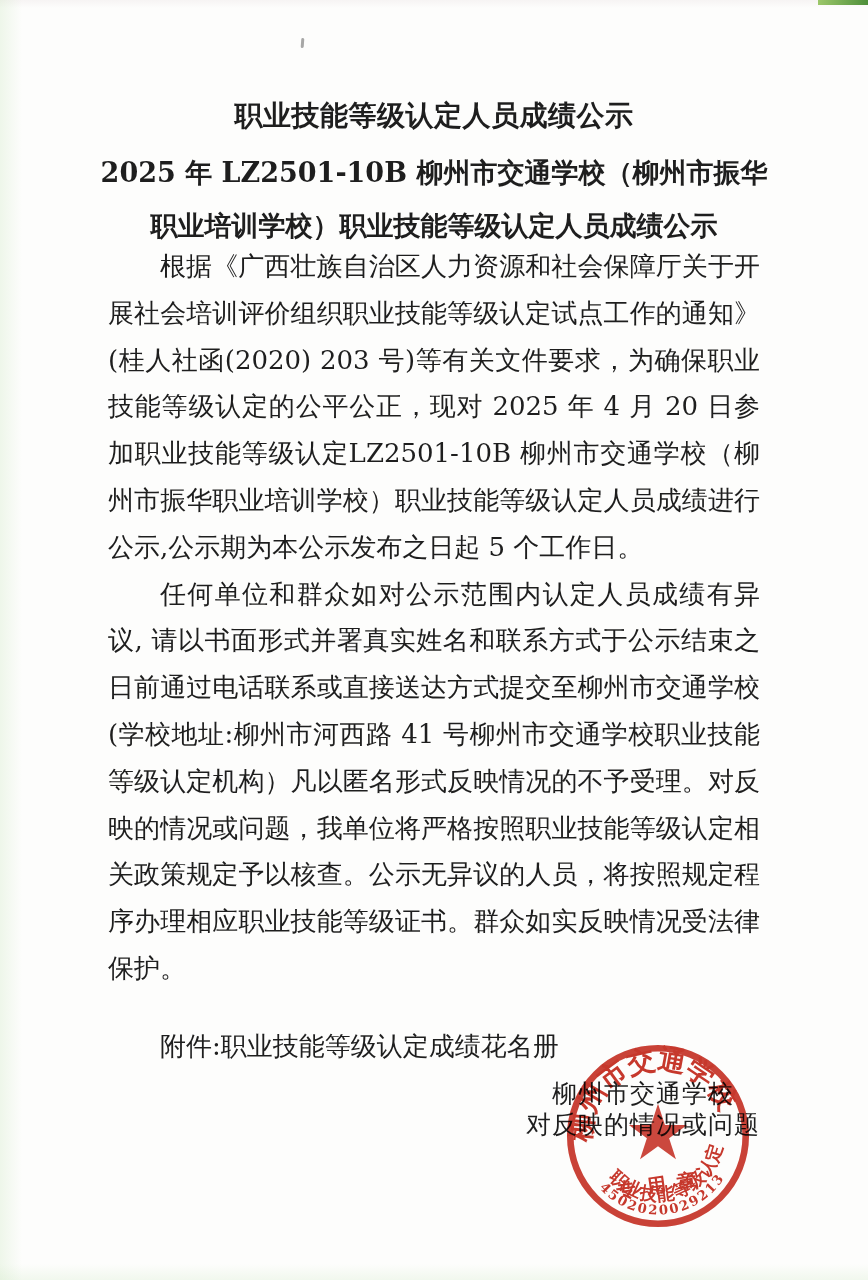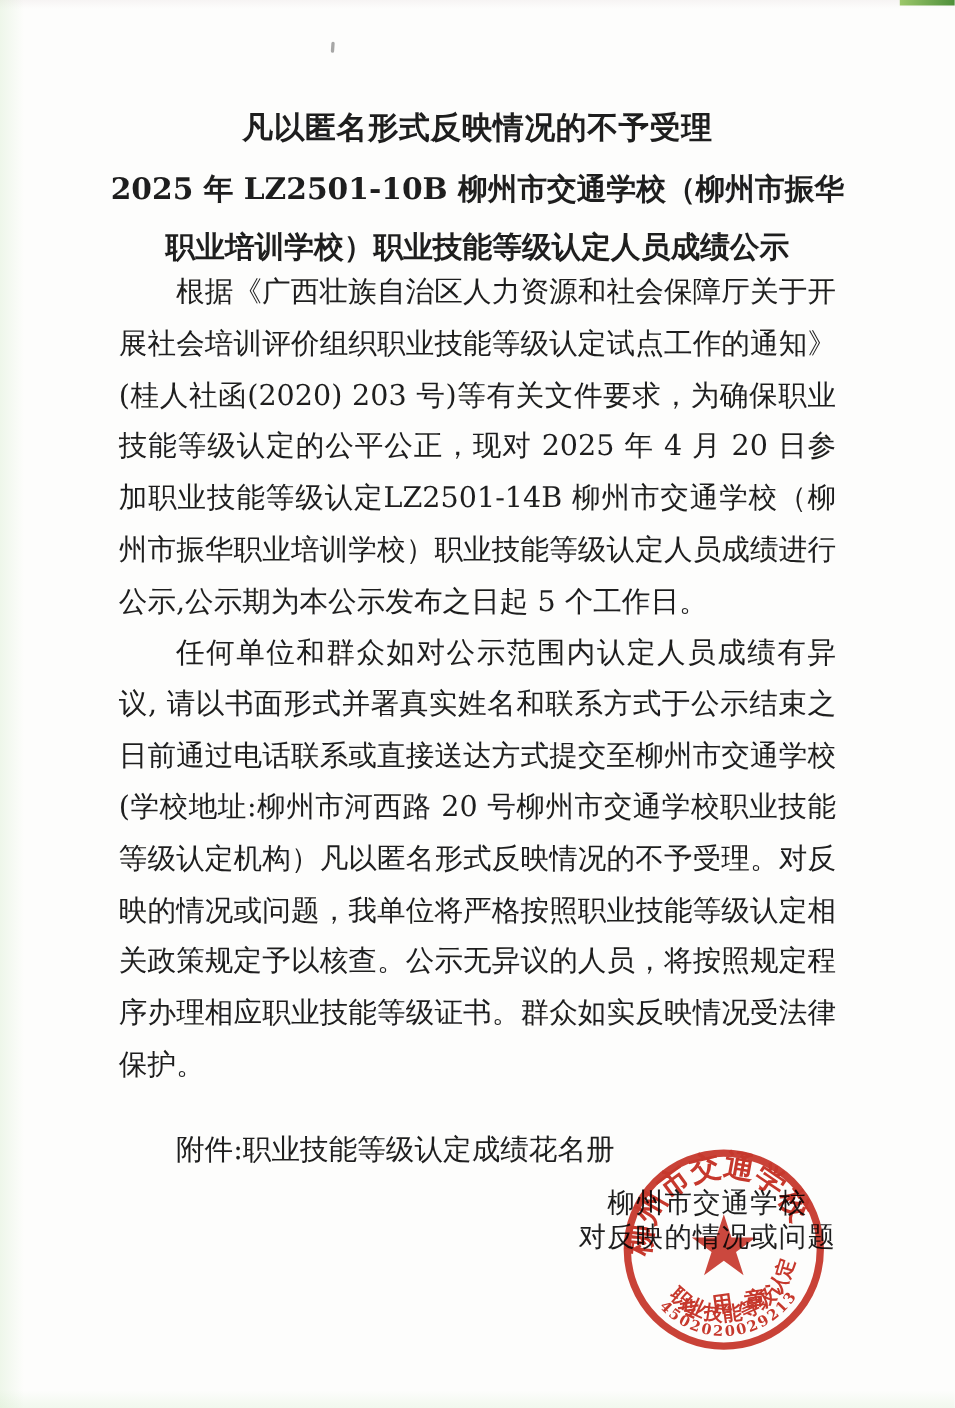--- a/index.html
+++ b/index.html
@@ -58,27 +58,27 @@
   .seal .stamp-label{font-size:19px;letter-spacing:11px;}
 </style>
 </head>
 <body>
 
 <div class="page">
 
   <div class="corner-strip"></div>
   <div class="speck"></div>
 
-  <h1 class="title">凡以匿名形式反映情况的不予受理</h1>
+  <h1 class="title">职业技能等级认定人员成绩公示</h1>
 
   <h2 class="subtitle">2025 年 LZ2501-10B 柳州市交通学校（柳州市振华职业培训学校）职业技能等级认定人员成绩公示</h2>
 
   <div class="body-text">
-    <p>根据《广西壮族自治区人力资源和社会保障厅关于开展社会培训评价组织职业技能等级认定试点工作的通知》(桂人社函(2020) 203 号)等有关文件要求，为确保职业技能等级认定的公平公正，现对 2025 年 4 月 20 日参加职业技能等级认定LZ2501-14B 柳州市交通学校（柳州市振华职业培训学校）职业技能等级认定人员成绩进行公示,公示期为本公示发布之日起 5 个工作日。</p>
-    <p>任何单位和群众如对公示范围内认定人员成绩有异议, 请以书面形式并署真实姓名和联系方式于公示结束之日前通过电话联系或直接送达方式提交至柳州市交通学校(学校地址:柳州市河西路 20 号柳州市交通学校职业技能等级认定机构）凡以匿名形式反映情况的不予受理。对反映的情况或问题，我单位将严格按照职业技能等级认定相关政策规定予以核查。公示无异议的人员，将按照规定程序办理相应职业技能等级证书。群众如实反映情况受法律保护。</p>
+    <p>根据《广西壮族自治区人力资源和社会保障厅关于开展社会培训评价组织职业技能等级认定试点工作的通知》(桂人社函(2020) 203 号)等有关文件要求，为确保职业技能等级认定的公平公正，现对 2025 年 4 月 20 日参加职业技能等级认定LZ2501-10B 柳州市交通学校（柳州市振华职业培训学校）职业技能等级认定人员成绩进行公示,公示期为本公示发布之日起 5 个工作日。</p>
+    <p>任何单位和群众如对公示范围内认定人员成绩有异议, 请以书面形式并署真实姓名和联系方式于公示结束之日前通过电话联系或直接送达方式提交至柳州市交通学校(学校地址:柳州市河西路 41 号柳州市交通学校职业技能等级认定机构）凡以匿名形式反映情况的不予受理。对反映的情况或问题，我单位将严格按照职业技能等级认定相关政策规定予以核查。公示无异议的人员，将按照规定程序办理相应职业技能等级证书。群众如实反映情况受法律保护。</p>
     <p class="attachment">附件:职业技能等级认定成绩花名册</p>
   </div>
 
   <div class="signature">
     <div>柳州市交通学校</div>
     <div>对反映的情况或问题</div>
   </div>
 
   <svg class="seal" viewBox="0 0 200 200" aria-hidden="true">
     <defs>

